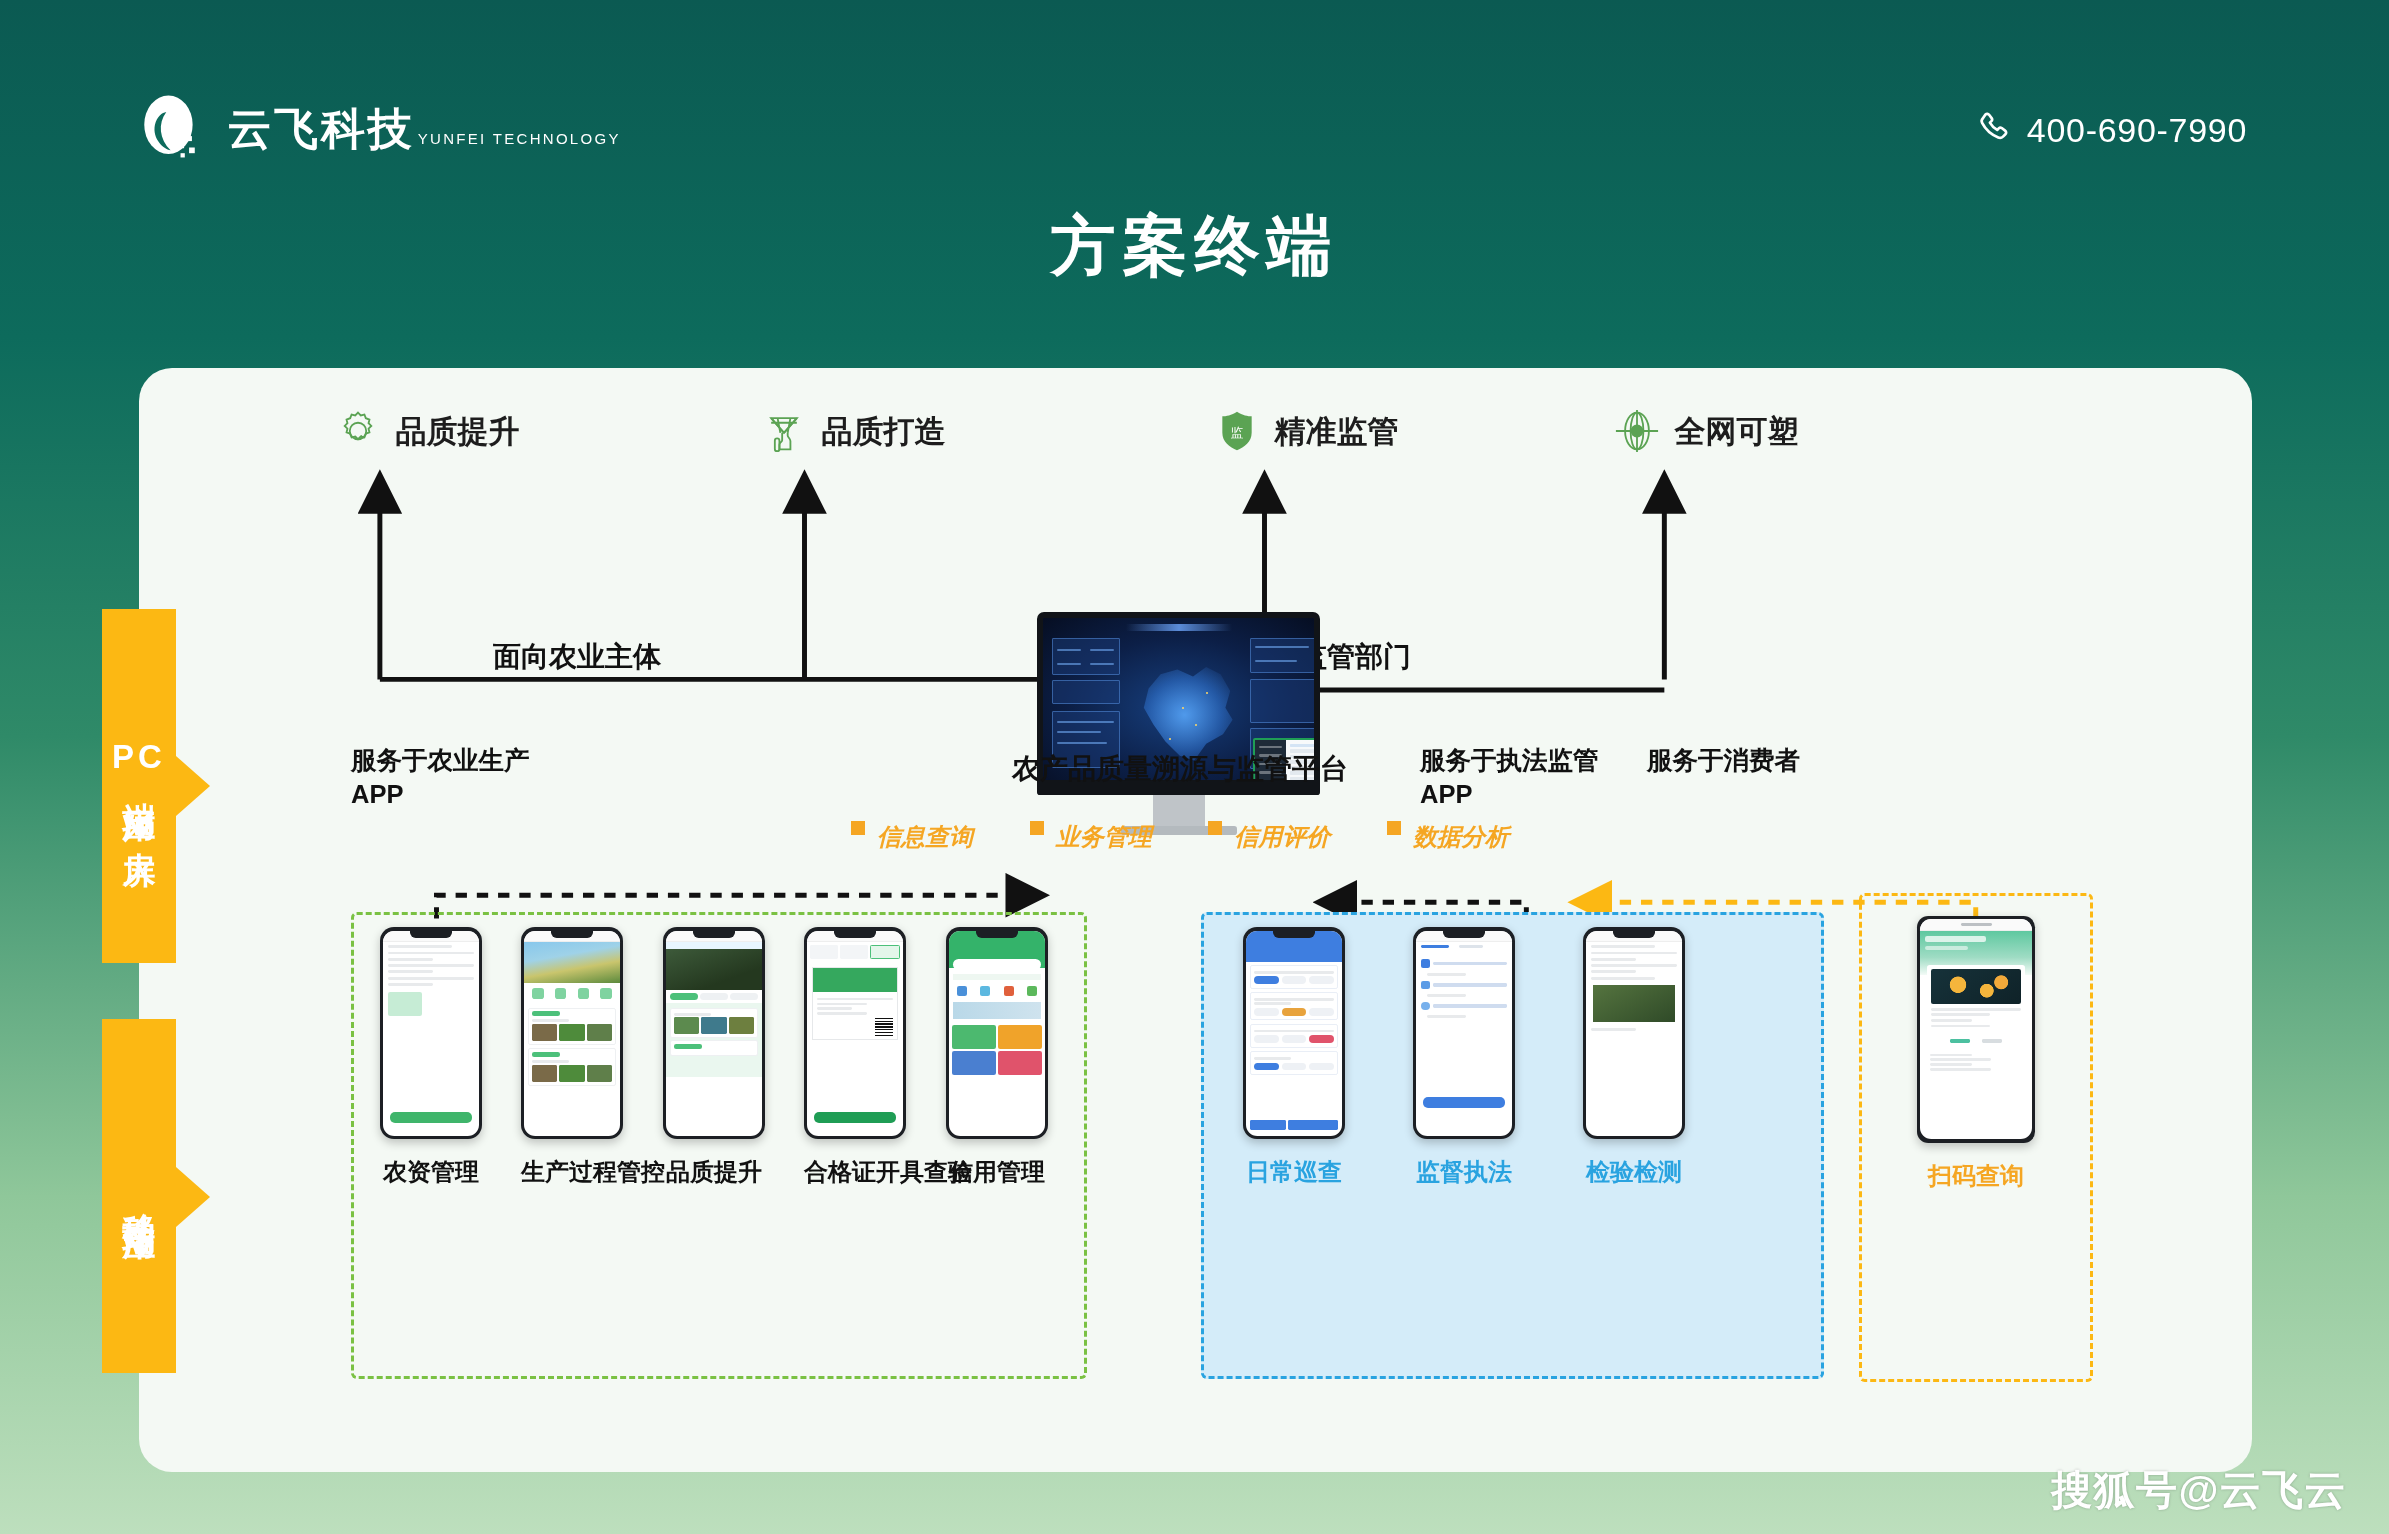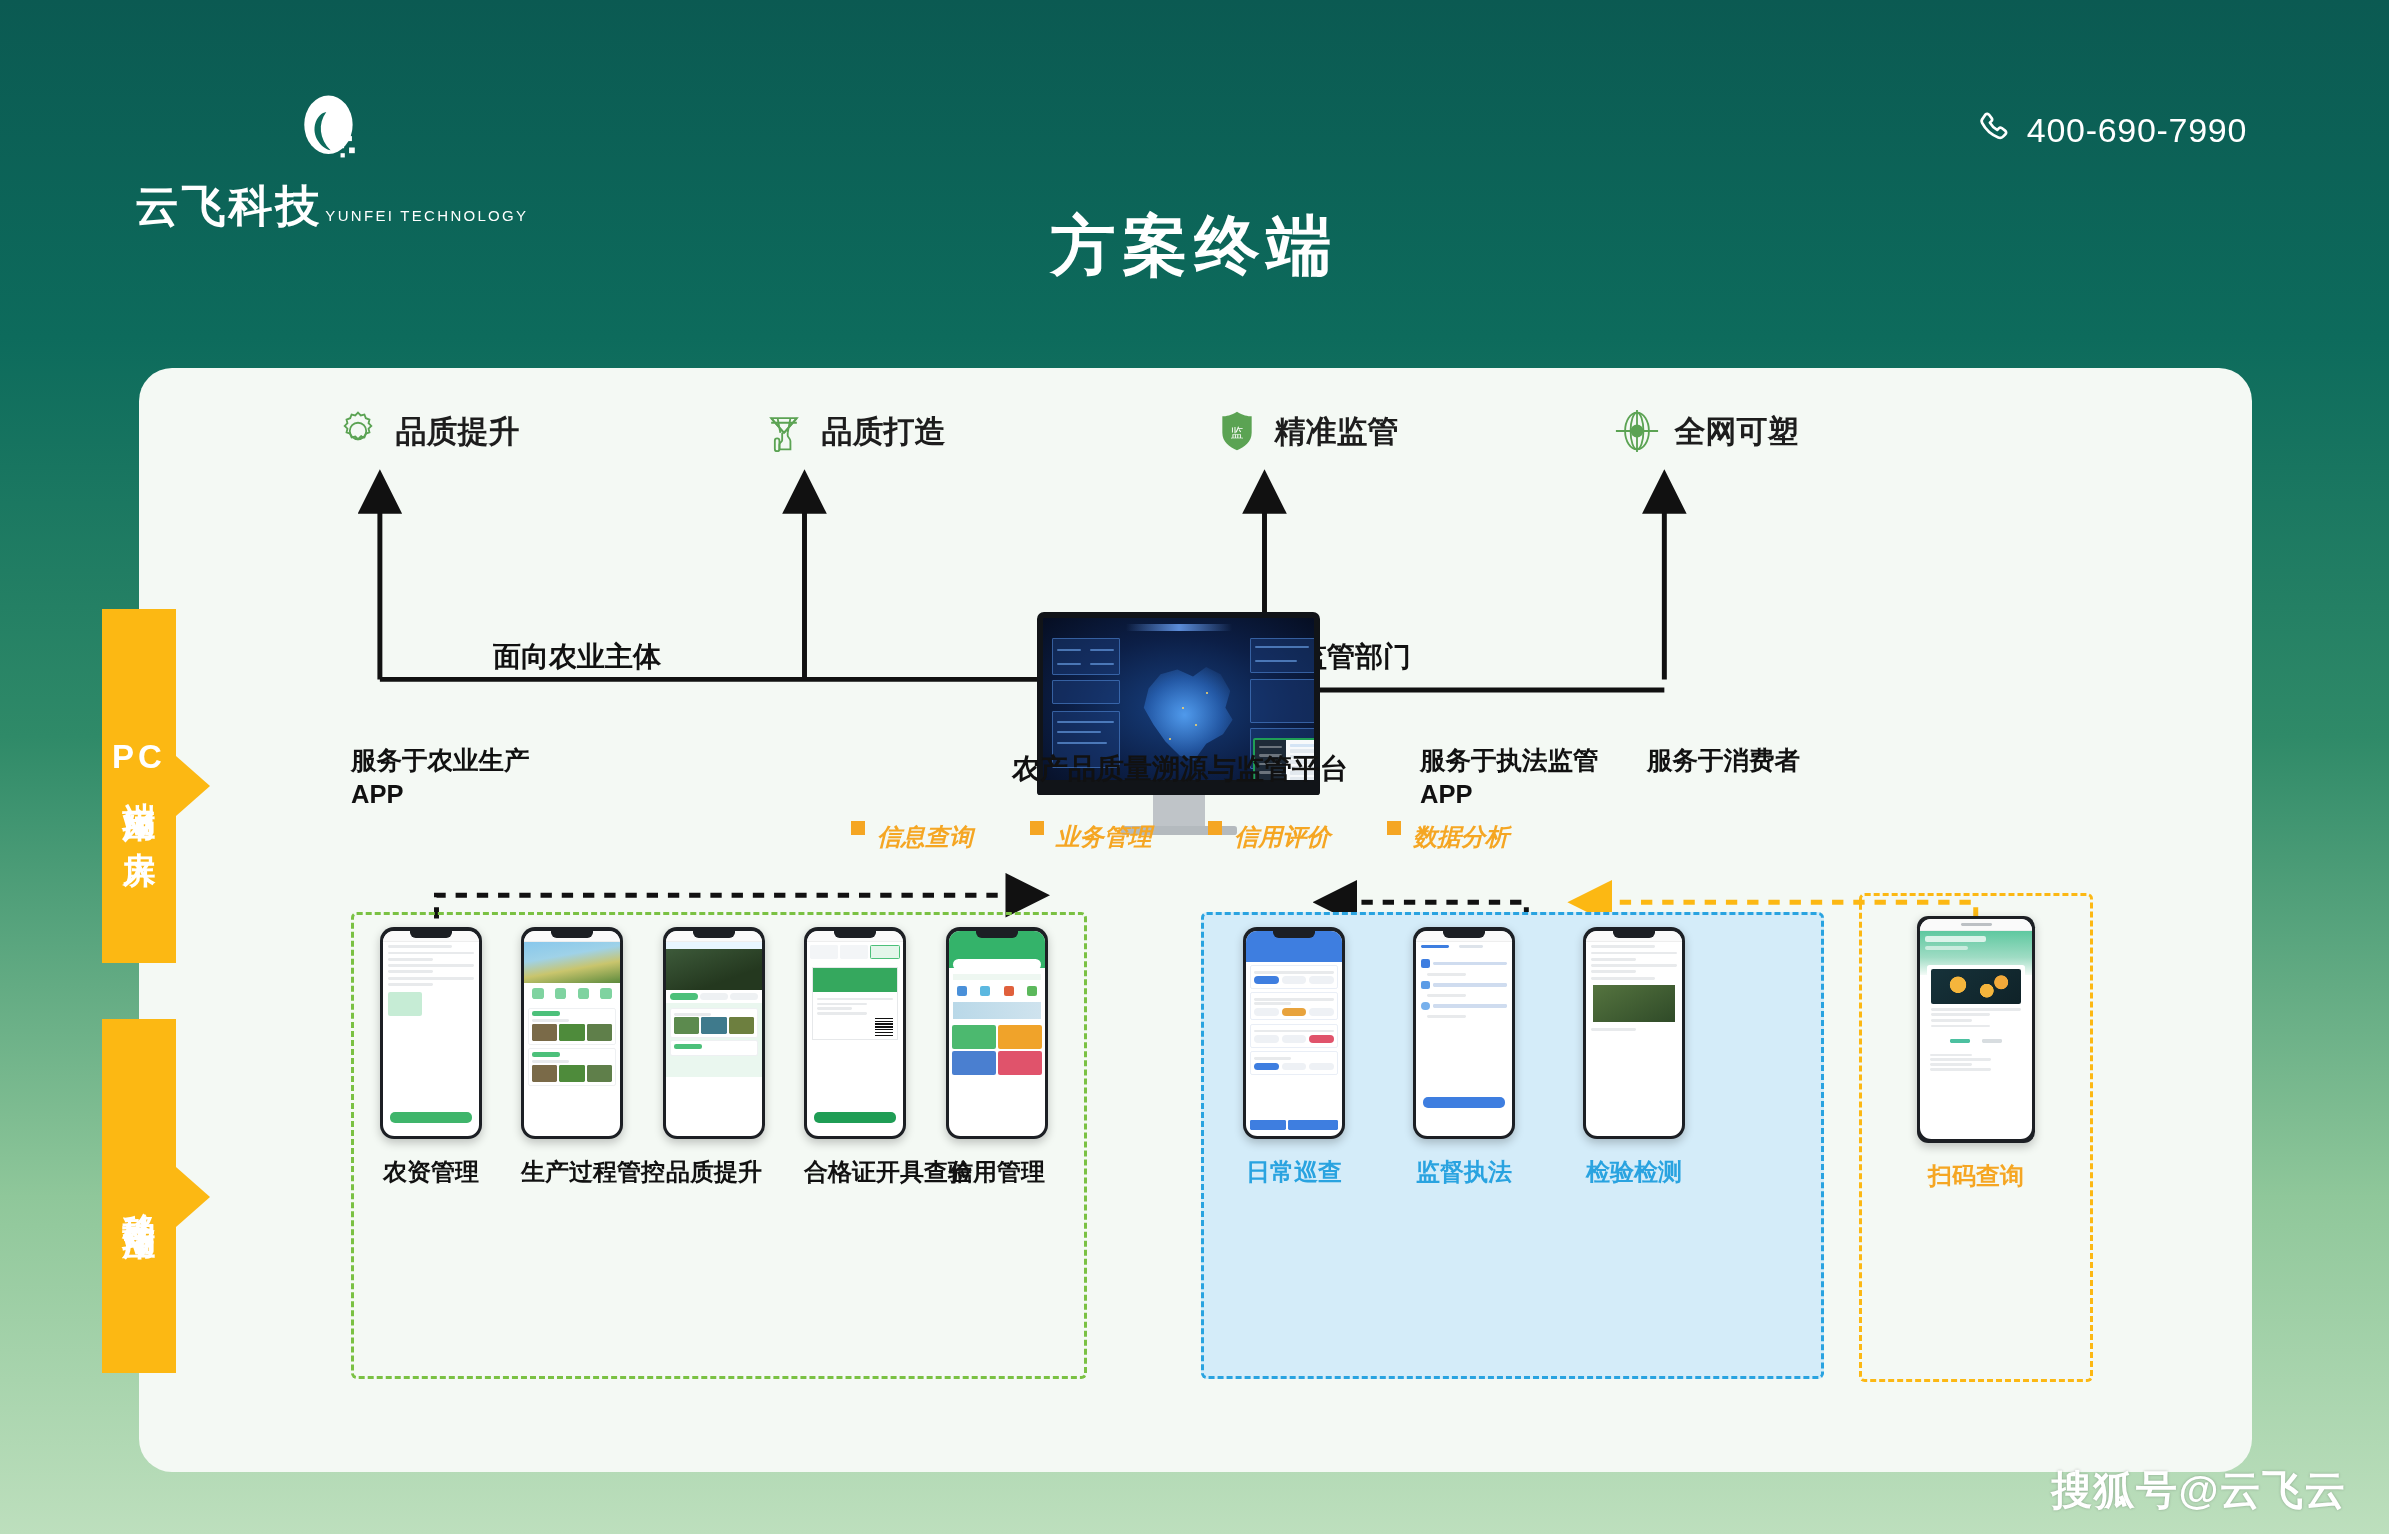--- a/index.html
+++ b/index.html
@@ -7,21 +7,21 @@
     width: 2389px; height: 1534px;
     font-family: "Liberation Sans", "DejaVu Sans", sans-serif;
     overflow: hidden;
   }
   body {
     background: linear-gradient(to bottom, #0b5a52 0%, #0d6b5c 22%, #2f8a68 48%, #8fc79a 78%, #bddfbd 100%);
     position: relative;
   }
   
   .header { position: absolute; left: 0; top: 0; width: 100%; height: 191px; }
-  .logo-wrap { position: absolute; left: 135px; top: 92px; display: flex; align-items: center; gap: 18.4px; flex-direction: column; }
+  .logo-wrap { position: absolute; left: 135px; top: 92px; display: flex; align-items: center; gap: 18.4px; }
   .logo-mark { width: 74px; height: 74px; position: relative; }
   .logo-text-cn { font-size: 44px; font-weight: 700; color: #ffffff; letter-spacing: 2.8px; line-height: 1; }
   .logo-text-en { font-size: 15px; color: #ffffff; letter-spacing: 2.3px; margin-top: 5.7px; font-family: "Liberation Sans", sans-serif; }
   .phone-wrap { position: absolute; right: 142px; top: 110px; display: flex; align-items: center; gap: 14px; }
   .phone-num { color: #fff; font-size: 34px; letter-spacing: 0.7px; font-weight: 400; }
   .page-title {
     position: absolute; top: 202px; left: 0; width: 100%; text-align: center;
     color: #ffffff; font-size: 65px; font-weight: 700; letter-spacing: 7px;
   }
   

